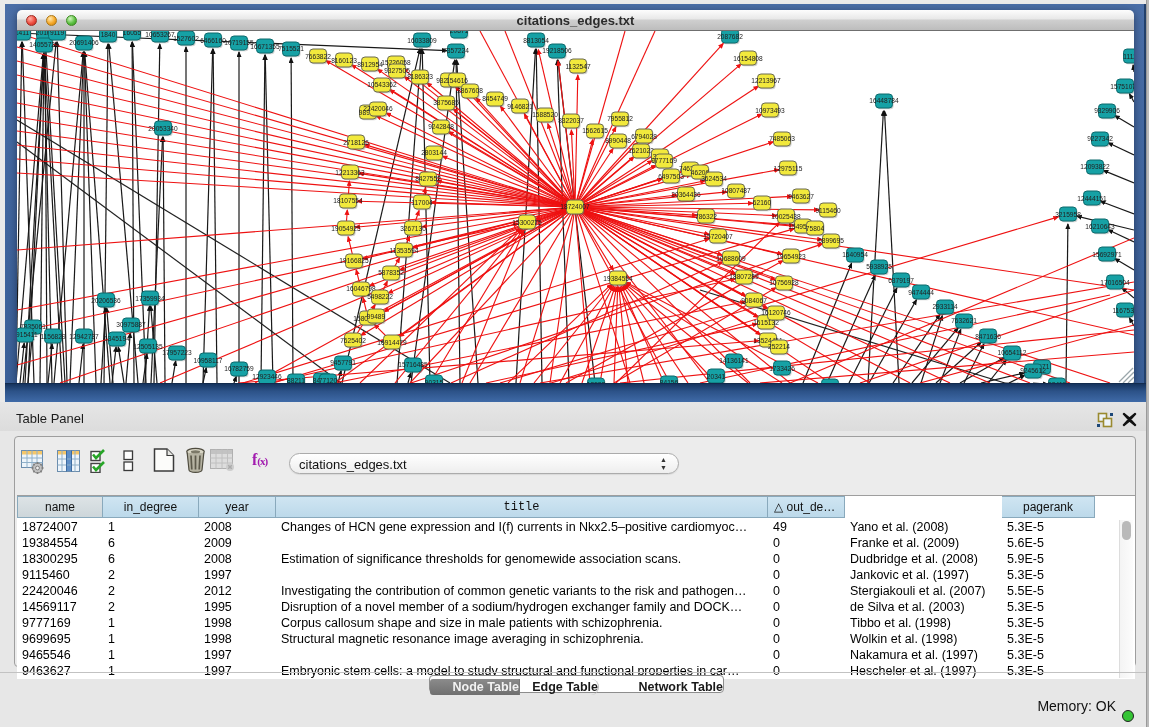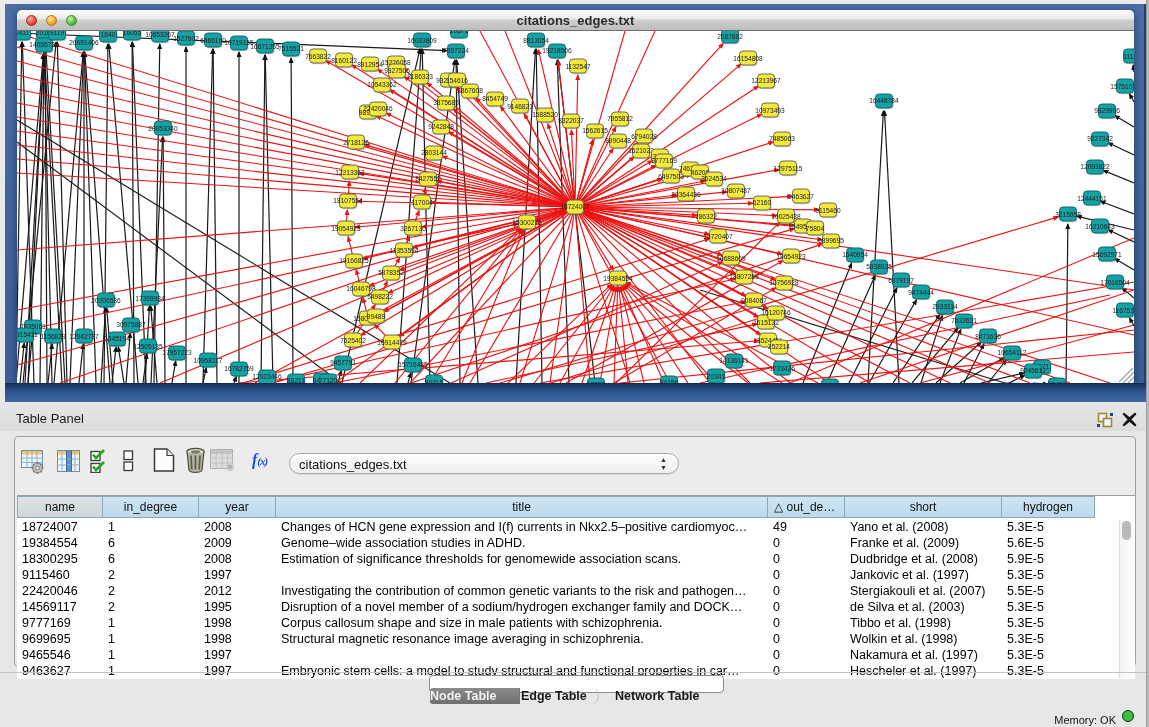--- a/index.html
+++ b/index.html
@@ -32,41 +32,41 @@
   border:1px solid #ababab; border-radius:11px; box-shadow:0 1px 1px rgba(0,0,0,0.08); }
 #combo .lbl { position:absolute; left:9px; top:3px; font-size:13px; color:#111; }
 #combo .arr { position:absolute; right:11px; top:2px; font-size:7px; color:#333; line-height:8px; text-align:center; }
 #tablewrap { position:absolute; left:2px; top:58px; width:1118px; height:184px; background:#fff; border-top:1px solid #9e9e9e; }
 #thead { position:absolute; left:0px; top:0px; height:22px; width:1078px; }
 #thead div { position:absolute; top:0; height:22px; border:1px solid #89a9bc; border-left:none;
   background:linear-gradient(180deg,#cfe5f2,#bcd9ea); font-size:12px; text-align:center; line-height:21px; color:#111; }
 #thead .h0 { left:0; width:86px; border-left:1px solid #89a9bc; background:linear-gradient(180deg,#dde3e6,#cdd6da); }
 #thead .h1 { left:86px; width:96px; }
 #thead .h2 { left:182px; width:77px; }
-#thead .h3 { left:259px; width:492px; }
+#thead .h3 { left:259px; width:492px;font-family:Liberation Mono, monospace; }
 #thead .h4 { left:751px; width:77px; text-align:left; padding-left:6px; }
 #thead .h5 { left:828px; width:157px; }
 #thead .h6 { left:985px; width:93px; }
 #tbody { position:absolute; left:0; top:23px; width:1078px; }
 .tr { position:relative; height:16px; font-size:12.5px; color:#000; white-space:nowrap; }
 .tr div { position:absolute; top:0; height:16px; line-height:16px; overflow:hidden; }
 .c0 { left:5px;   width:80px; }
 .c1 { left:91px;  width:90px; }
 .c2 { left:187px; width:72px; }
 .c3 { left:264px; width:486px; }
 .c4 { left:756px; width:72px; }
 .c5 { left:833px; width:152px; }
 .c6 { left:990px; width:88px; }
 #vscroll { position:absolute; right:2px; top:24px; width:14px; height:158px;
   background:linear-gradient(90deg,#f4f4f4,#fcfcfc); border-left:1px solid #ddd; }
 #vthumb { position:absolute; left:2px; top:1px; width:9px; height:19px; background:#b9b9b9; border-radius:5px; }
 #tabsline { position:absolute; left:0; top:270px; width:100%; height:1px; background:#c2c2c2; }
 #tabs { position:absolute; left:429px; top:273px; width:295px; height:18px; border:1px solid #8d8d8d;
   border-radius:4px; background:#fff; font-size:12.5px; font-weight:bold; }
-#tabs div { position:absolute; top:12px; height:16px; line-height:16px; text-align:left; color:#1a1a1a; }
+#tabs div { position:absolute; top:3px; height:16px; line-height:16px; text-align:right; color:#1a1a1a; }
 #tabs .s0 { left:0; width:90px; background:linear-gradient(180deg,#8b8b8b,#6f6f6f); color:#f2f2f2;
   border-radius:3px 0 0 3px; border-right:1px solid #777; }
 #tabs .s1 { left:91px; width:78px; border-right:1px solid #bbb;border-radius:8px; }
 #tabs .s2 { left:185px; width:108px; }
 #pr-edge { position:absolute; right:0px; top:0; width:3px; height:727px; background:#bababa; z-index:50; }
 #pr-edge .d { position:absolute; left:0; top:0; width:1px; height:727px; background:#9a9a9a; }
 .icon { position:absolute; top:8px; }
 </style></head>
 <body>
 <div id="pr-edge">
@@ -1138,51 +1138,49 @@
         <path d="M7 8.5 L7.8 22.5 M11.5 8.5 L11.5 22.5 M16 8.5 L15.2 22.5" stroke="#5d5a4b" stroke-width="1.7"></path>
         <ellipse cx="11.5" cy="4.8" rx="4.6" ry="1.5" fill="#7c7968"></ellipse>
       </svg>
       <svg class="icon" style="left:195px;top:12px" width="26" height="23" viewBox="0 0 26 23">
         <rect x="0.5" y="0.5" width="22" height="19" fill="#dddddd" stroke="#b0b0b0"></rect>
         <rect x="1" y="1" width="21" height="4" fill="#c3c3c3"></rect>
         <path d="M0.5 9 h22 M0.5 14 h22 M6 0.5 v19 M12 0.5 v19 M17.5 0.5 v19" stroke="#c0c0c0"></path>
         <circle cx="20" cy="18" r="4" fill="#cdcdcd"></circle>
         <path d="M18.2 16.2 l3.6 3.6 M21.8 16.2 l-3.6 3.6" stroke="#ababab" stroke-width="1.5"></path>
       </svg>
-      <div class="icon" style="left:237px;top:14px;font-size:16px;font-style:italic;font-weight:bold;color:#1d4ed8;font-family:'Liberation Serif',serif;">f<span style="font-size:11px;letter-spacing:-1px">(x)</span></div>
+      <div class="icon" style="left:237px;top:14px;font-size:16px;font-weight:bold;color:#a21caf;font-family:'Liberation Serif',serif;">f<span style="font-size:11px;letter-spacing:-1px">(x)</span></div>
       <div id="combo">
           <div class="lbl">citations_edges.txt</div>
         <div class="arr">▲<br>▼</div>
         </div>
     </div>
     <div id="tablewrap">
       <div id="thead">
         <div class="h0">name</div>
           <div class="h1">in_degree</div>
           <div class="h2">year</div>
         <div class="h3">title</div>
           <div class="h4">△ out_de…</div>
-          <div class="h5">short</div>
-        <div class="h6">hydrogen</div>
+        <div class="h6">pagerank</div>
       </div>
       <div id="tbody">
           <div class="tr">
             <div class="c0">18724007</div>
             <div class="c1">1</div>
             <div class="c2">2008</div>
             <div class="c3">Changes of HCN gene expression and I(f) currents in Nkx2.5–positive cardiomyoc…</div>
             <div class="c4">49</div>
             <div class="c5">Yano et al. (2008)</div>
             <div class="c6">5.3E-5</div>
           </div>
           <div class="tr">
             <div class="c0">19384554</div>
             <div class="c1">6</div>
             <div class="c2">2009</div>
-            <div class="c3">Genome–wide association studies in ADHD.</div>
             <div class="c4">0</div>
             <div class="c5">Franke et al. (2009)</div>
             <div class="c6">5.6E-5</div>
           </div>
           <div class="tr">
             <div class="c0">18300295</div>
             <div class="c1">6</div>
             <div class="c2">2008</div>
             <div class="c3">Estimation of significance thresholds for genomewide association scans.</div>
             <div class="c4">0</div>
@@ -1255,15 +1253,15 @@
           <div id="vthumb"></div>
         </div>
     </div>
   </div>
   <div id="tabsline"></div>
   <div id="tabs">
       <div class="s0">Node Table</div>
       <div class="s1">Edge Table</div>
       <div class="s2">Network Table</div>
     </div>
-  <div class="mem" style="position:absolute;right:33px;top:312px;font-size:11px;color:#111;">Memory: OK</div>
+  <div class="mem" style="position:absolute;right:33px;top:296px;font-size:14px;color:#111;">Memory: OK</div>
   <div class="dot" style="position:absolute;right:15px;top:308px;width:12px;height:12px;border-radius:50%;background:#35c435;border:1px solid #222;"></div>
 </div>
 
 </body></html>

